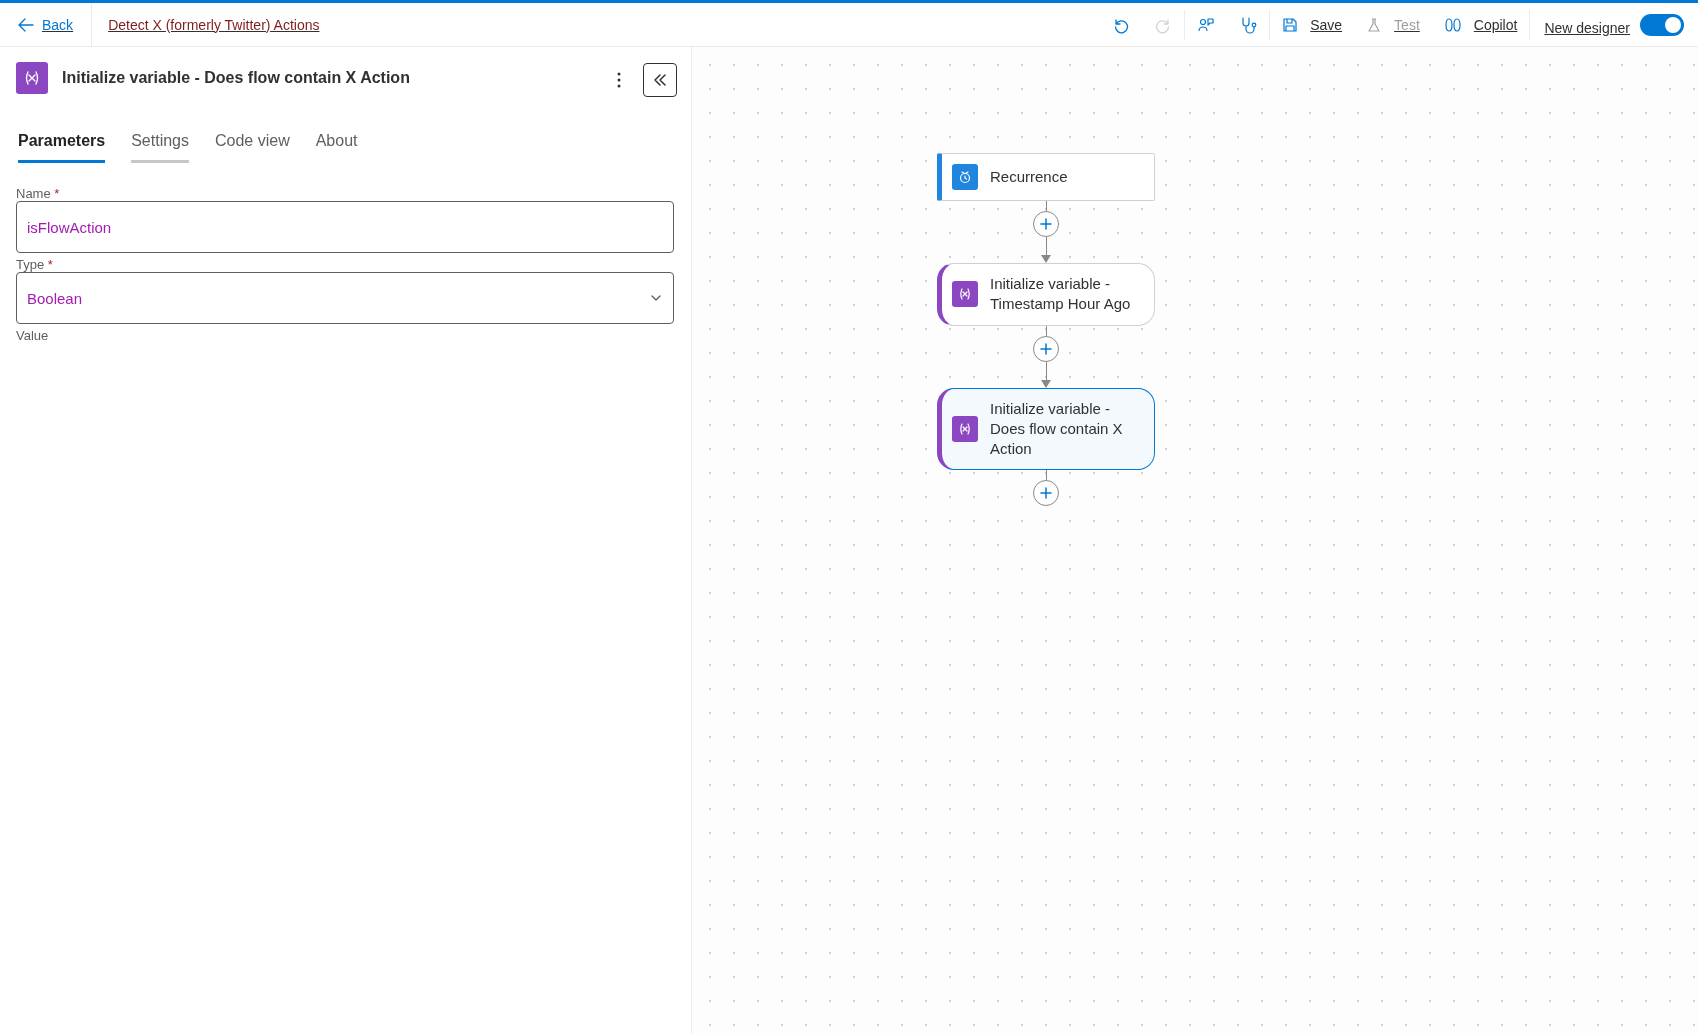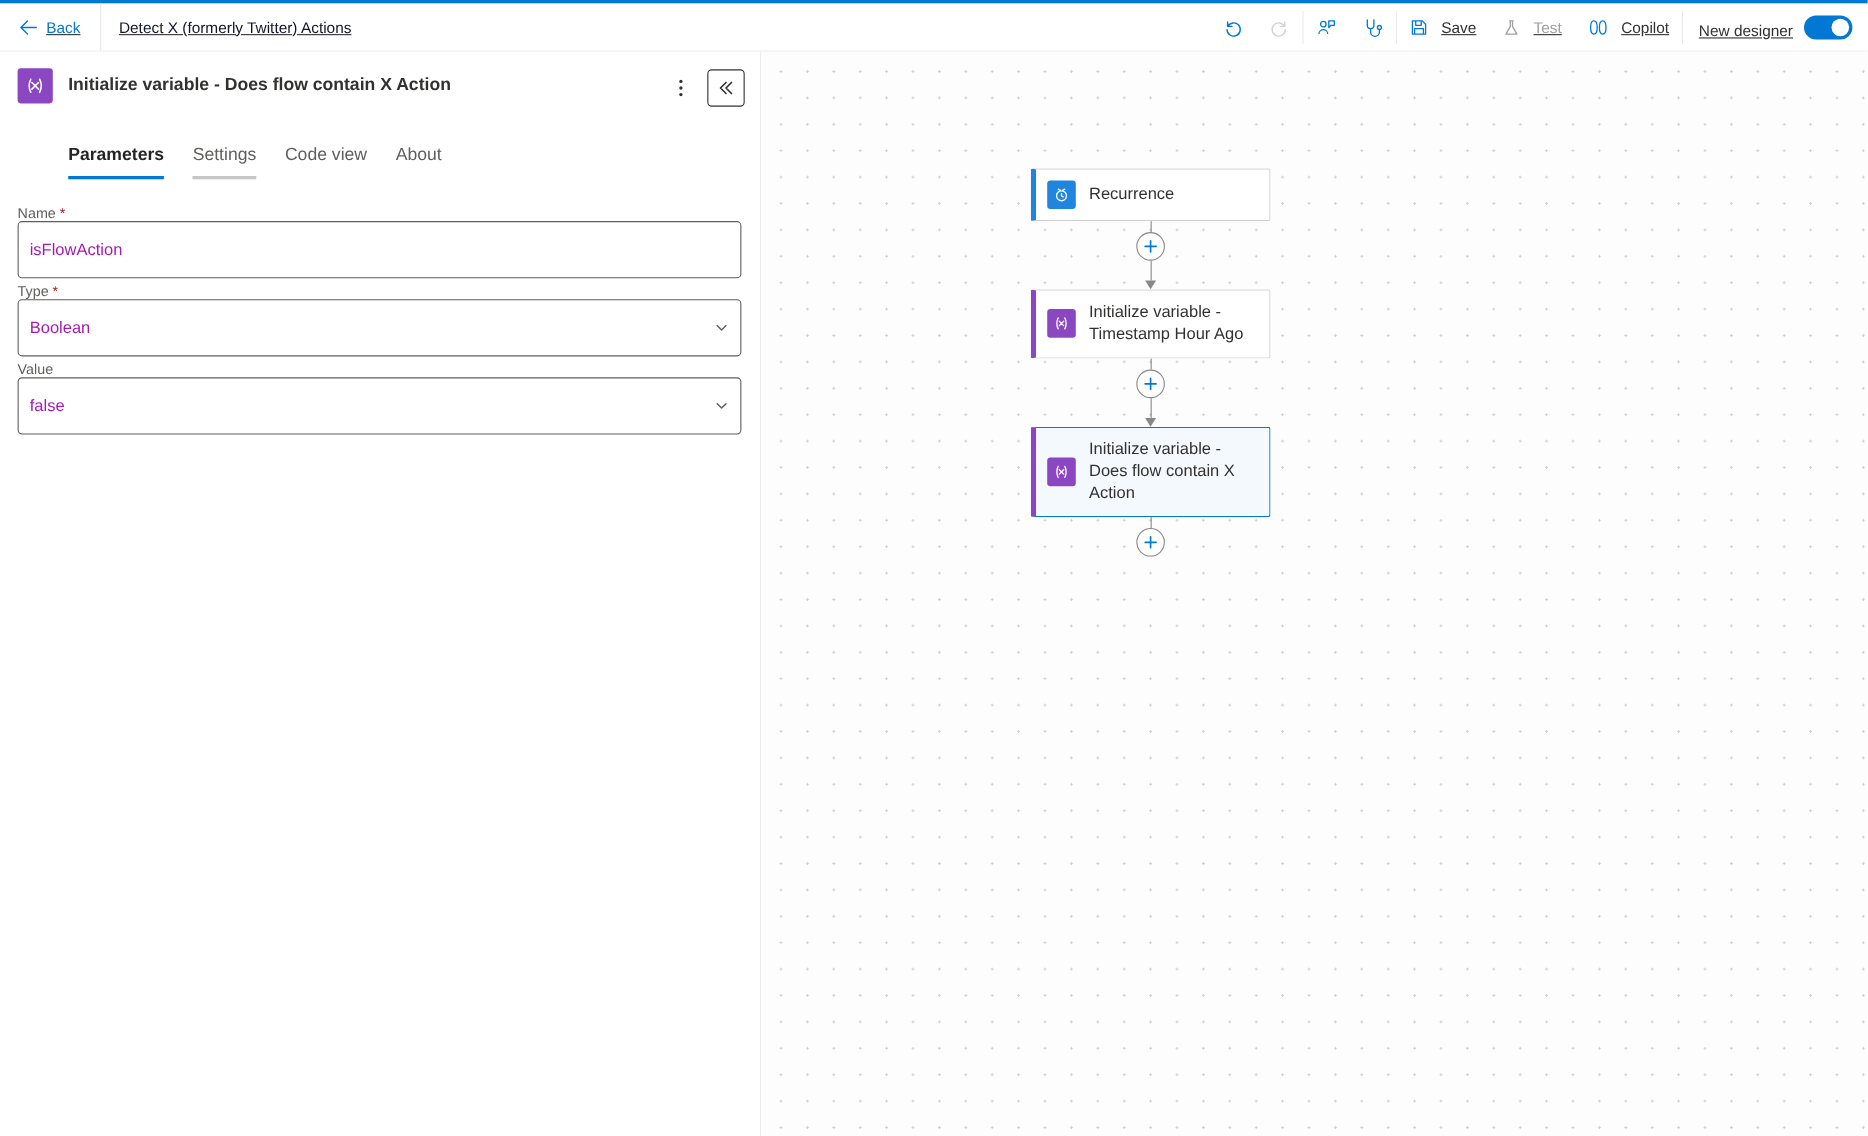--- a/index.html
+++ b/index.html
@@ -25,21 +25,21 @@
     display: flex; align-items: center;
     padding: 0 18px;
     height: 100%;
     border-right: 1px solid #edebe9;
     color: #0078d4;
     cursor: pointer;
   }
   .back-btn svg { margin-right: 8px; }
   .flow-title {
     padding: 0 16px;
-    color: #0f172a;
+    color: #7f1d1d;
   }
   .toolbar-spacer { flex: 1; }
   .toolbar-icon-btn {
     width: 42px; height: 100%;
     display: flex; align-items: center; justify-content: center;
     cursor: pointer;
   }
   .toolbar-icon-btn.disabled { opacity: .45; }
   .toolbar-div { width: 1px; height: 30px; background: #edebe9; }
   .toolbar-lbl-btn {
@@ -95,21 +95,20 @@
     width: 34px; height: 34px;
     border: 1px solid #323130; border-radius: 4px;
     display: flex; align-items: center; justify-content: center;
     cursor: pointer;
   }
   
   .tabs {
     display: flex; gap: 26px;
     padding: 22px 18px 0 18px;
     border-bottom: 1px solid transparent;
-    margin-left: 44px;
   }
   .tab {
     padding-bottom: 10px;
     font-size: 16px;
     color: #605e5c;
     cursor: pointer;
     border-bottom: 3px solid transparent;
   }
   .tab.active { color: #242424; font-weight: 600; border-bottom-color: #0078d4; }
   .tab.underline { border-bottom-color: #c8c6c4; }
@@ -139,21 +138,21 @@
     background: #fff;
     border: 1px solid #d2d0ce;
     border-left-width: 5px;
     border-radius: 2px;
     display: flex; align-items: center;
     padding: 10px 10px;
     gap: 12px;
     font-size: 15px;
   }
   .node.blue   { border-left-color: #1f85de; }
-  .node.purple { border-left-color: #8b47c2; }
+  .node.purple { border-left-color: #8b47c2; border-radius: 17px; }
   .node.selected { border: 1px solid #0078d4; border-left-width: 5px; border-left-color:#8b47c2; background:#f3f9fd; }
   .node .action-icon { width: 26px; height: 26px; flex-shrink:0; font-size:12px; }
   .node-label { line-height: 1.35; }
   .conn-line { width: 1px; background: #8a8886; }
   .add-circle {
     width: 26px; height: 26px; border-radius: 50%;
     border: 1px solid #8a8886; background: #fff;
     display: flex; align-items: center; justify-content: center;
     color: #0078d4; font-size: 18px;
     cursor:pointer;
@@ -288,26 +287,20 @@
         </div>
         <div class="field-input select">
           <span>Boolean</span>
           <svg width="14" height="14" viewBox="0 0 14 14">
               <path d="M3 5l4 4 4-4" stroke="#605e5c" stroke-width="1.3" fill="none" stroke-linecap="round" stroke-linejoin="round"></path>
             </svg>
         </div>
       </div>
       <div>
         <div class="field-label">Value</div>
-        <div class="field-input select">
-          <span>false</span>
-          <svg width="14" height="14" viewBox="0 0 14 14">
-              <path d="M3 5l4 4 4-4" stroke="#605e5c" stroke-width="1.3" fill="none" stroke-linecap="round" stroke-linejoin="round"></path>
-            </svg>
-        </div>
       </div>
     </div>
   </div>
 
   <div class="canvas">
     <div class="flow-stack">
 
       <div class="node blue">
         <div class="action-icon blue">
           <svg width="14" height="14" viewBox="0 0 14 14">

